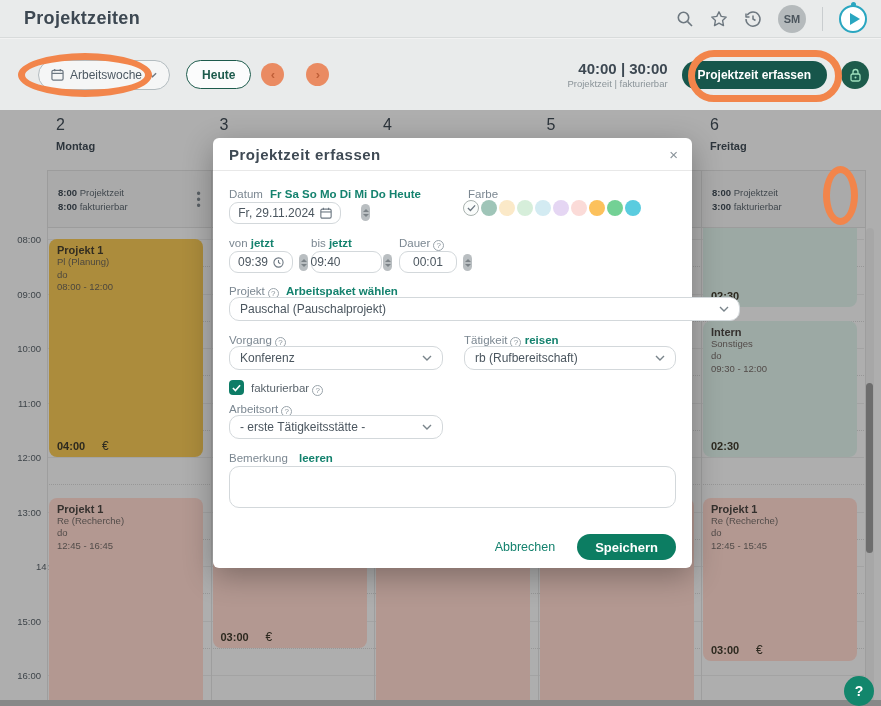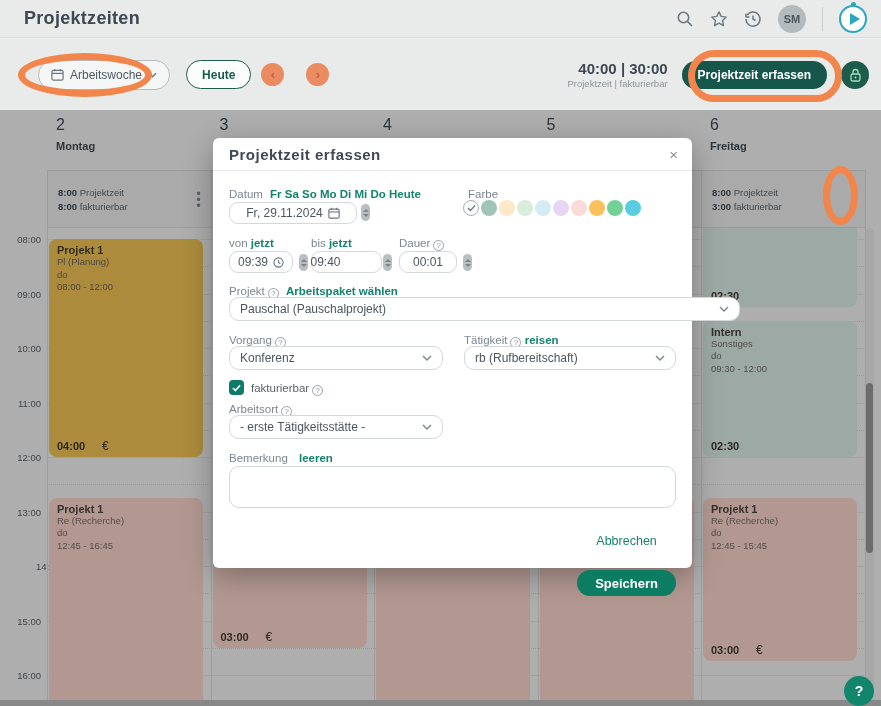--- a/index.html
+++ b/index.html
@@ -75,21 +75,21 @@
   .stepper i { width:0; height:0; border-left:3px solid transparent; border-right:3px solid transparent; }
   .stepper .up { border-bottom:3px solid #7c8388; }
   .stepper .dn { border-top:3px solid #7c8388; }
   .swatches { position:absolute; left:250px; top:62px; display:flex; gap:2px; align-items:center; }
   .sw { width:16px; height:16px; border-radius:50%; cursor:pointer; }
   .sw.sel { background:#fafcfb; border:1.5px solid #a9b2af; display:flex; align-items:center; justify-content:center; }
   .mselect { position:absolute; height:24px; border:1px solid #d3d8db; border-radius:10px; background:#fff; font-size:12px; color:#4b565f; display:flex; align-items:center; padding:0 10px; cursor:pointer; }
   .mselect .chev { margin-left:auto; color:#79848b; }
   .mcheck { position:absolute; width:15px; height:15px; border-radius:4px; background:#0d7c66; display:flex; align-items:center; justify-content:center; cursor:pointer; }
   .mtextarea { position:absolute; left:16px; top:328px; width:447px; height:42px; border:1px solid #d3d8db; border-radius:10px; resize:none; font-family:"Liberation Sans",sans-serif; font-size:12px; padding:6px 10px; color:#4b565f; }
-  .modal-actions { position:absolute; right:16px; top:396px; display:flex; align-items:center; gap:22px;flex-direction:column; }
+  .modal-actions { position:absolute; right:16px; top:396px; display:flex; align-items:center; gap:22px; }
   .cancel-link { font-size:12.5px; color:#14826e; font-weight:400; cursor:pointer; }
   .save-btn { height:26px; padding:0 18px; border:none; border-radius:14px; background:#0c7d62; color:#fff; font-size:13px; font-weight:700; font-family:"Liberation Sans",sans-serif; cursor:pointer; }
 
   
   .help-btn { position:absolute; left:844px; top:676px; width:30px; height:30px; border-radius:50%; background:#12866c; color:#fff; font-size:14px; font-weight:700; display:flex; align-items:center; justify-content:center; z-index:30; cursor:pointer; }
   .annot { position:absolute; border:7px solid #f2854b; z-index:40; pointer-events:none; }
   .annot.a1 { left:18px; top:53px; width:134px; height:44px; border-radius:50%; }
   .annot.a2 { left:688px; top:50px; width:154px; height:52px; border-radius:28px; }
   .annot.a3 { left:823px; top:166px; width:35px; height:59px; border-radius:50%; }
   svg { display:block; }
@@ -267,21 +267,21 @@
     <span>Datum</span>
     <span class="mlink" style="margin-left:4px">Fr</span>
     <span class="mlink">Sa</span>
     <span class="mlink">So</span>
     <span class="mlink">Mo</span>
     <span class="mlink">Di</span>
     <span class="mlink">Mi</span>
     <span class="mlink">Do</span>
     <span class="mlink">Heute</span>
   </div>
-  <div class="mm-input" style="left:16px; top:64px; width:128px;">
+  <div class="mm-input" style="left:16px; top:64px; width:112px;">
     <span>Fr, 29.11.2024</span>
     <svg width="12" height="12" viewBox="0 0 14 14" fill="none" stroke="#6d7882" stroke-width="1.3">
         <rect x="1" y="2.5" width="12" height="10.5" rx="1.5"></rect>
         <line x1="1" y1="5.8" x2="13" y2="5.8"></line>
         <line x1="4" y1="1" x2="4" y2="3.6"></line>
         <line x1="10" y1="1" x2="10" y2="3.6"></line>
       </svg>
   </div>
   <div class="stepper" style="left:148px; top:66px;">
       <i class="up"></i>

